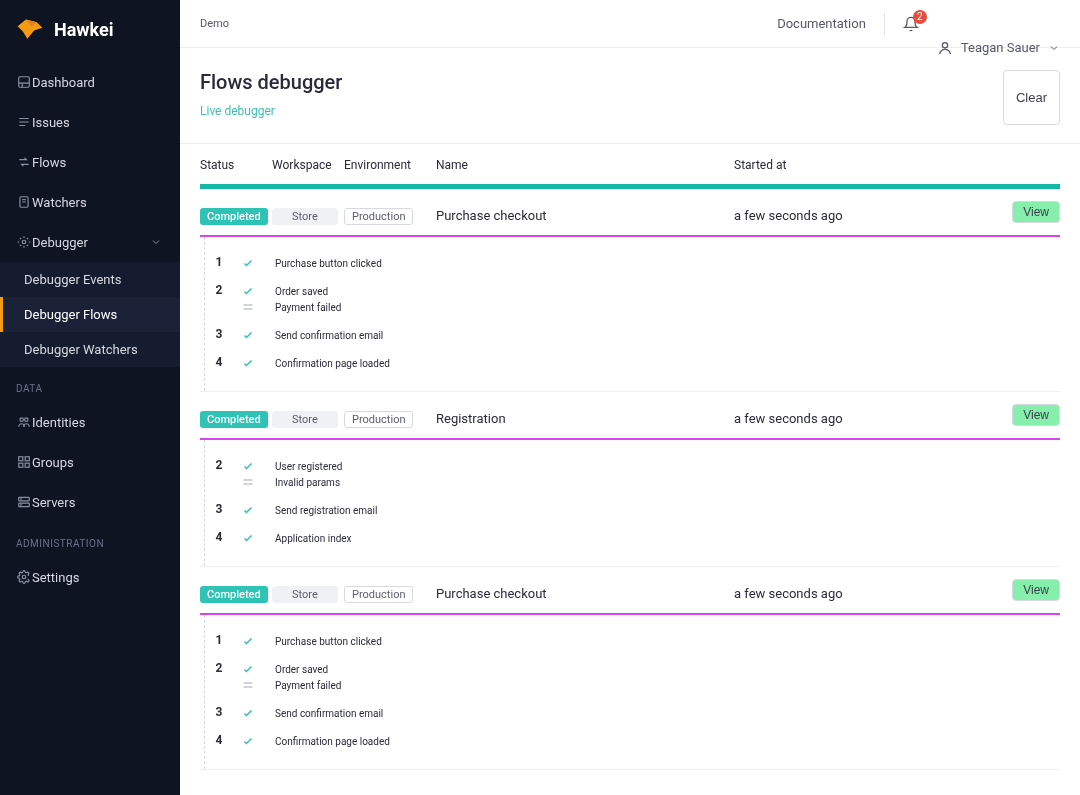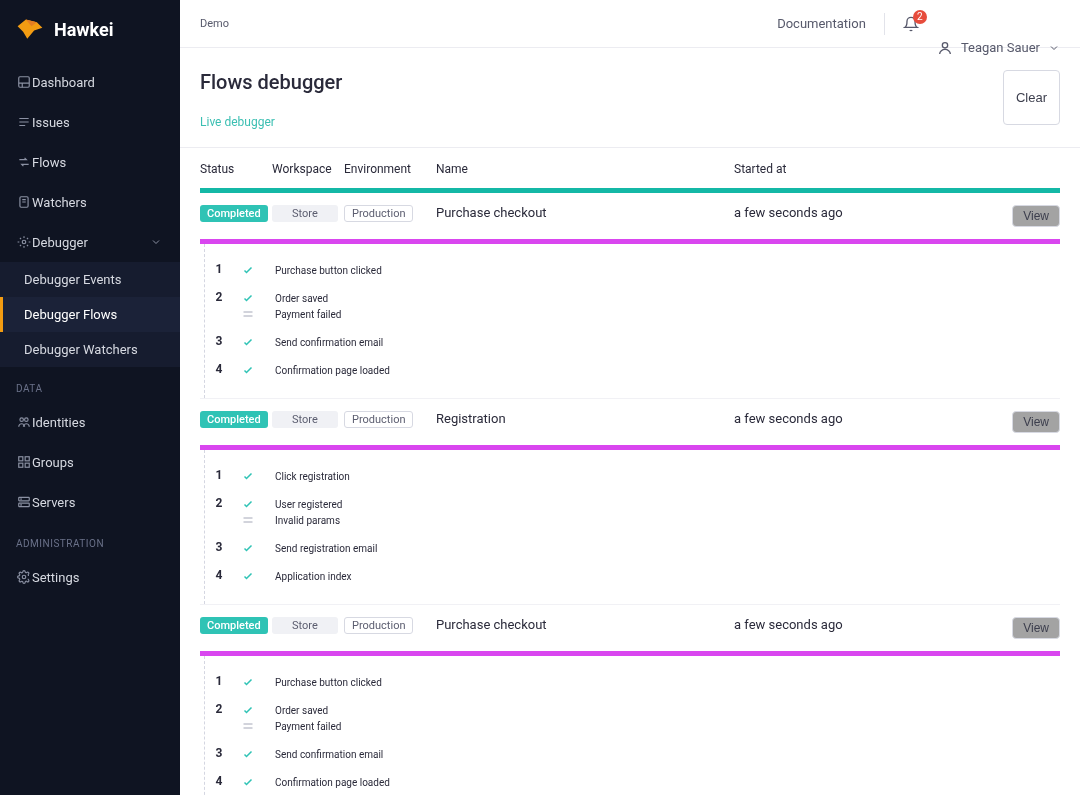--- a/index.html
+++ b/index.html
@@ -32,40 +32,40 @@
 .topbar-left { color: #57596b; font-size: 11px; }
 .topbar-right { margin-left: auto; display: flex; align-items: center; gap: 18px; }
 .top-link { color: #57596b; font-size: 13px; cursor: pointer; }
 .top-divider { width: 1px; height: 22px; background: #e2e3ea; }
 .notif { position: relative; cursor: pointer; color: #57596b; }
 .notif-badge { position: absolute; top: -6px; right: -8px; background: #e74c3c; color: #fff; font-size: 10px; border-radius: 8px; min-width: 14px; height: 14px; display: flex; align-items: center; justify-content: center; padding: 0 3px; }
 .user-menu { display: flex; align-items: center; gap: 8px; cursor: pointer; color: #57596b; font-size: 13px; margin-top: 48px; }
 
 
 .page-header { display: flex; align-items: flex-start; padding: 22px 20px 18px; border-bottom: 1px solid #ececf1; }
-.page-title { font-size: 20px; font-weight: 500; color: #2a2a3a; margin-bottom: 21px; }
+.page-title { font-size: 20px; font-weight: 500; color: #2a2a3a; margin-bottom: 10px; }
 .page-subtitle { font-size: 12px; color: #3bbfb2; }
 .btn-clear { margin-left: auto; background: #fff; border: 1px solid #d7d9e2; border-radius: 4px; padding: 19px 12px; font-size: 13px; color: #3c3e4d; cursor: pointer; }
 
 
 .content { flex: 1; overflow-y: auto; padding: 0 20px 20px; }
 
 .thead { display: flex; padding: 14px 0 12px; border-bottom: 5px solid #14b8a6; font-size: 12px; color: #2a2a3a; font-weight: 400; }
 .col-status { width: 72px; }
 .col-ws { width: 72px; }
 .col-env { width: 92px; }
 .col-name { flex: 1; padding-left: 0; }
 .col-started { width: 270px; }
 .col-action { width: 56px; display:flex; justify-content:flex-end; }
 
-.flow-row { display: flex; align-items: flex-start; padding: 12px 0; border-bottom: 5px solid #d946ef; font-size: 13px; }
+.flow-row { display: flex; align-items: flex-end; padding: 12px 0; border-bottom: 2px solid #d946ef; font-size: 13px; }
 .badge-completed { background: #2fc3b5; color: #fff; border-radius: 3px; padding: 2px 7px; font-size: 11px; font-weight: 500; }
 .badge-ws { background: #f0f1f5; color: #5c5e70; border-radius: 3px; padding: 2px 20px; font-size: 11px; }
 .badge-env { background: #fff; border: 1px solid #d7d9e2; color: #5c5e70; border-radius: 3px; padding: 1px 7px; font-size: 11px; }
-.btn-view { background: #a3a3a3; border: 1px solid #d7d9e2; border-radius: 4px; padding: 3px 10px; font-size: 12px; color: #3c3e4d; cursor: pointer; }
+.btn-view { background: #86efac; border: 1px solid #d7d9e2; border-radius: 4px; padding: 3px 10px; font-size: 12px; color: #3c3e4d; cursor: pointer; }
 
 
 .steps { padding: 12px 0 14px 14px; border-bottom: 1px solid #f1f1f5; }
 .step { display: flex; align-items: flex-start; position: relative; padding-left: 14px; }
 .step-num { position: absolute; left: -2px; top: 6px; font-size: 12px; font-weight: 700; color: #2a2a3a; width: 14px; text-align: center; background:#fff; z-index:2; }
 .step-line-wrap { position: relative; }
 .step-line-wrap::before { content: ""; position: absolute; left: 4px; top: 0; bottom: 0; border-left: 1px dashed #d4d6e1; }
 .step-body { padding: 6px 0 6px 14px; }
 .step-event { display: flex; align-items: center; gap: 21px; font-size: 10px; color: #2a2a3a; padding: 2px 0; }
 .check { color: #2fc3b5; }
@@ -316,30 +316,20 @@
     <div class="col-env"><span class="badge-env">Production</span></div>
     <div class="col-name">Registration</div>
     <div class="col-started">a few seconds ago</div>
     <div class="col-action">
               <button class="btn-view">View</button>
             </div>
   </div>
           <div class="steps step-line-wrap">
             <div class="step">
       <span class="step-num">1</span>
-      <div class="step-body">
-                <div class="step-event">
-                  <span class="check">
-                    <svg width="12" height="12" viewBox="0 0 24 24" fill="none" stroke="currentColor" stroke-width="3">
-                      <path d="M5 13l4 4L19 7"></path>
-                    </svg>
-                  </span>
-                  <span>Click registration</span>
-                </div>
-              </div>
     </div>
             <div class="step">
       <span class="step-num">2</span>
       <div class="step-body">
                 <div class="step-event">
                   <span class="check">
                     <svg width="12" height="12" viewBox="0 0 24 24" fill="none" stroke="currentColor" stroke-width="3">
                       <path d="M5 13l4 4L19 7"></path>
                     </svg>
                   </span>

